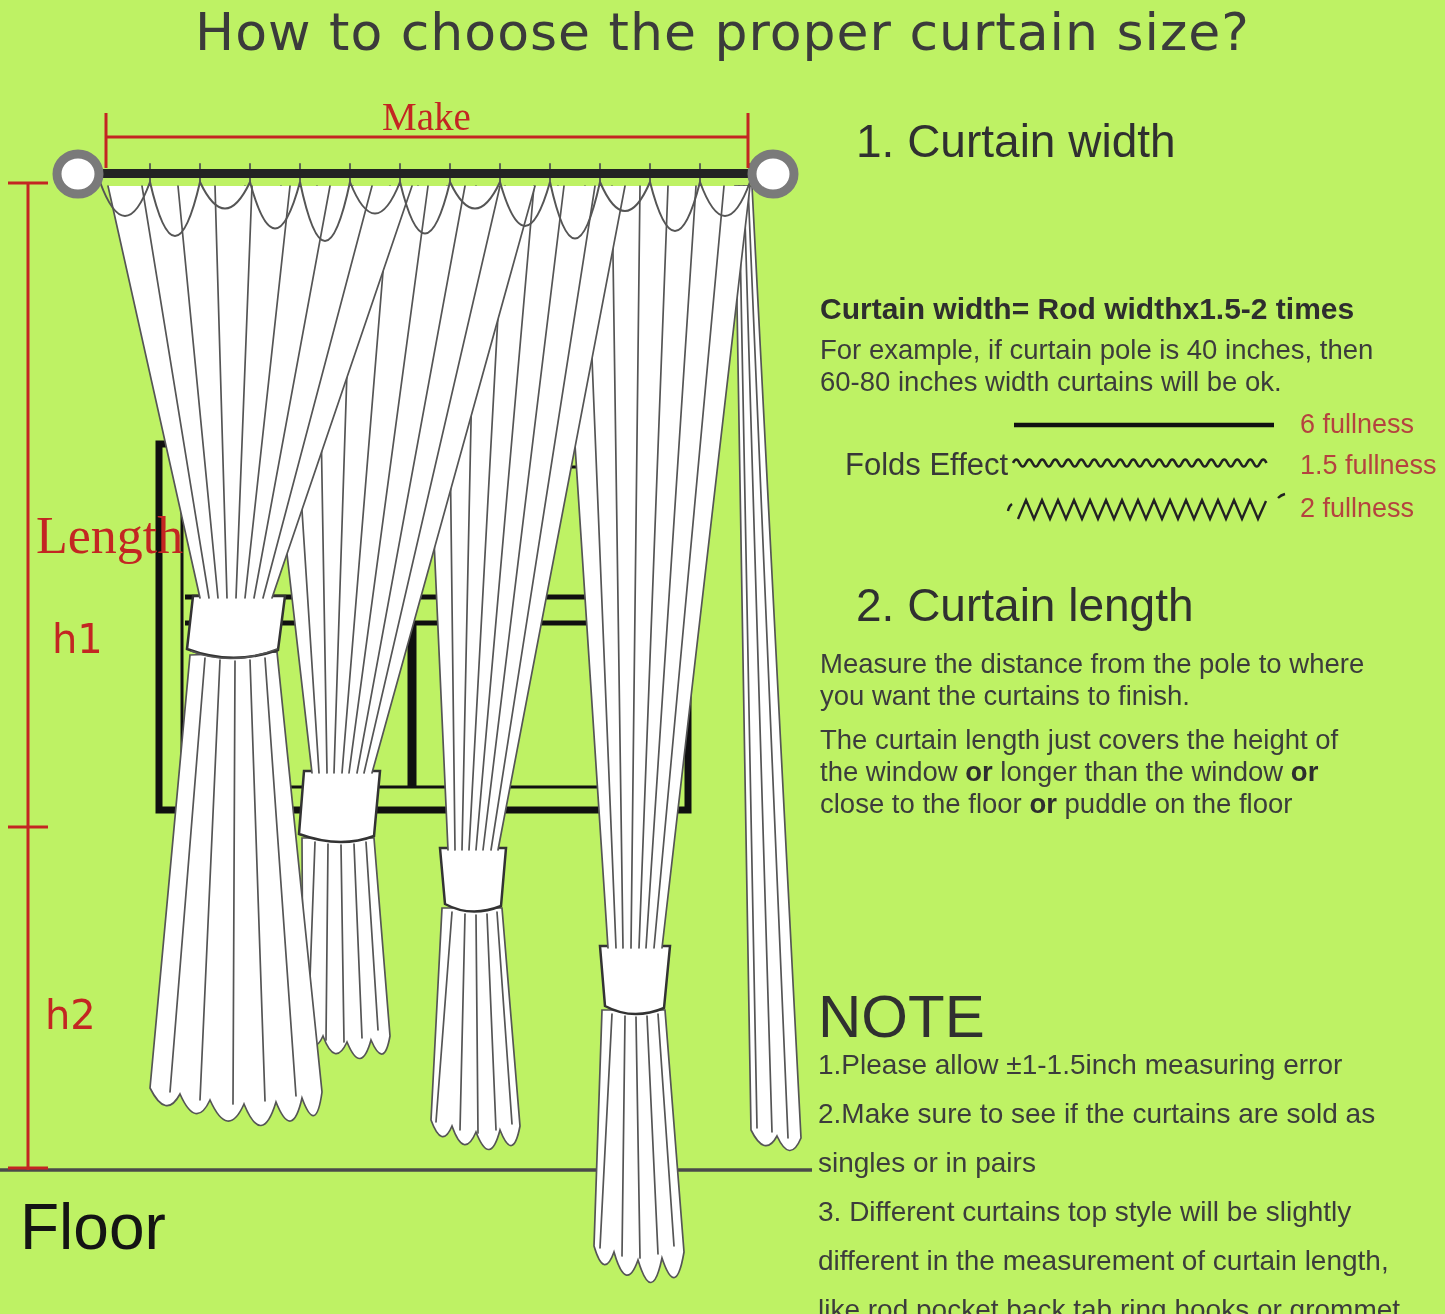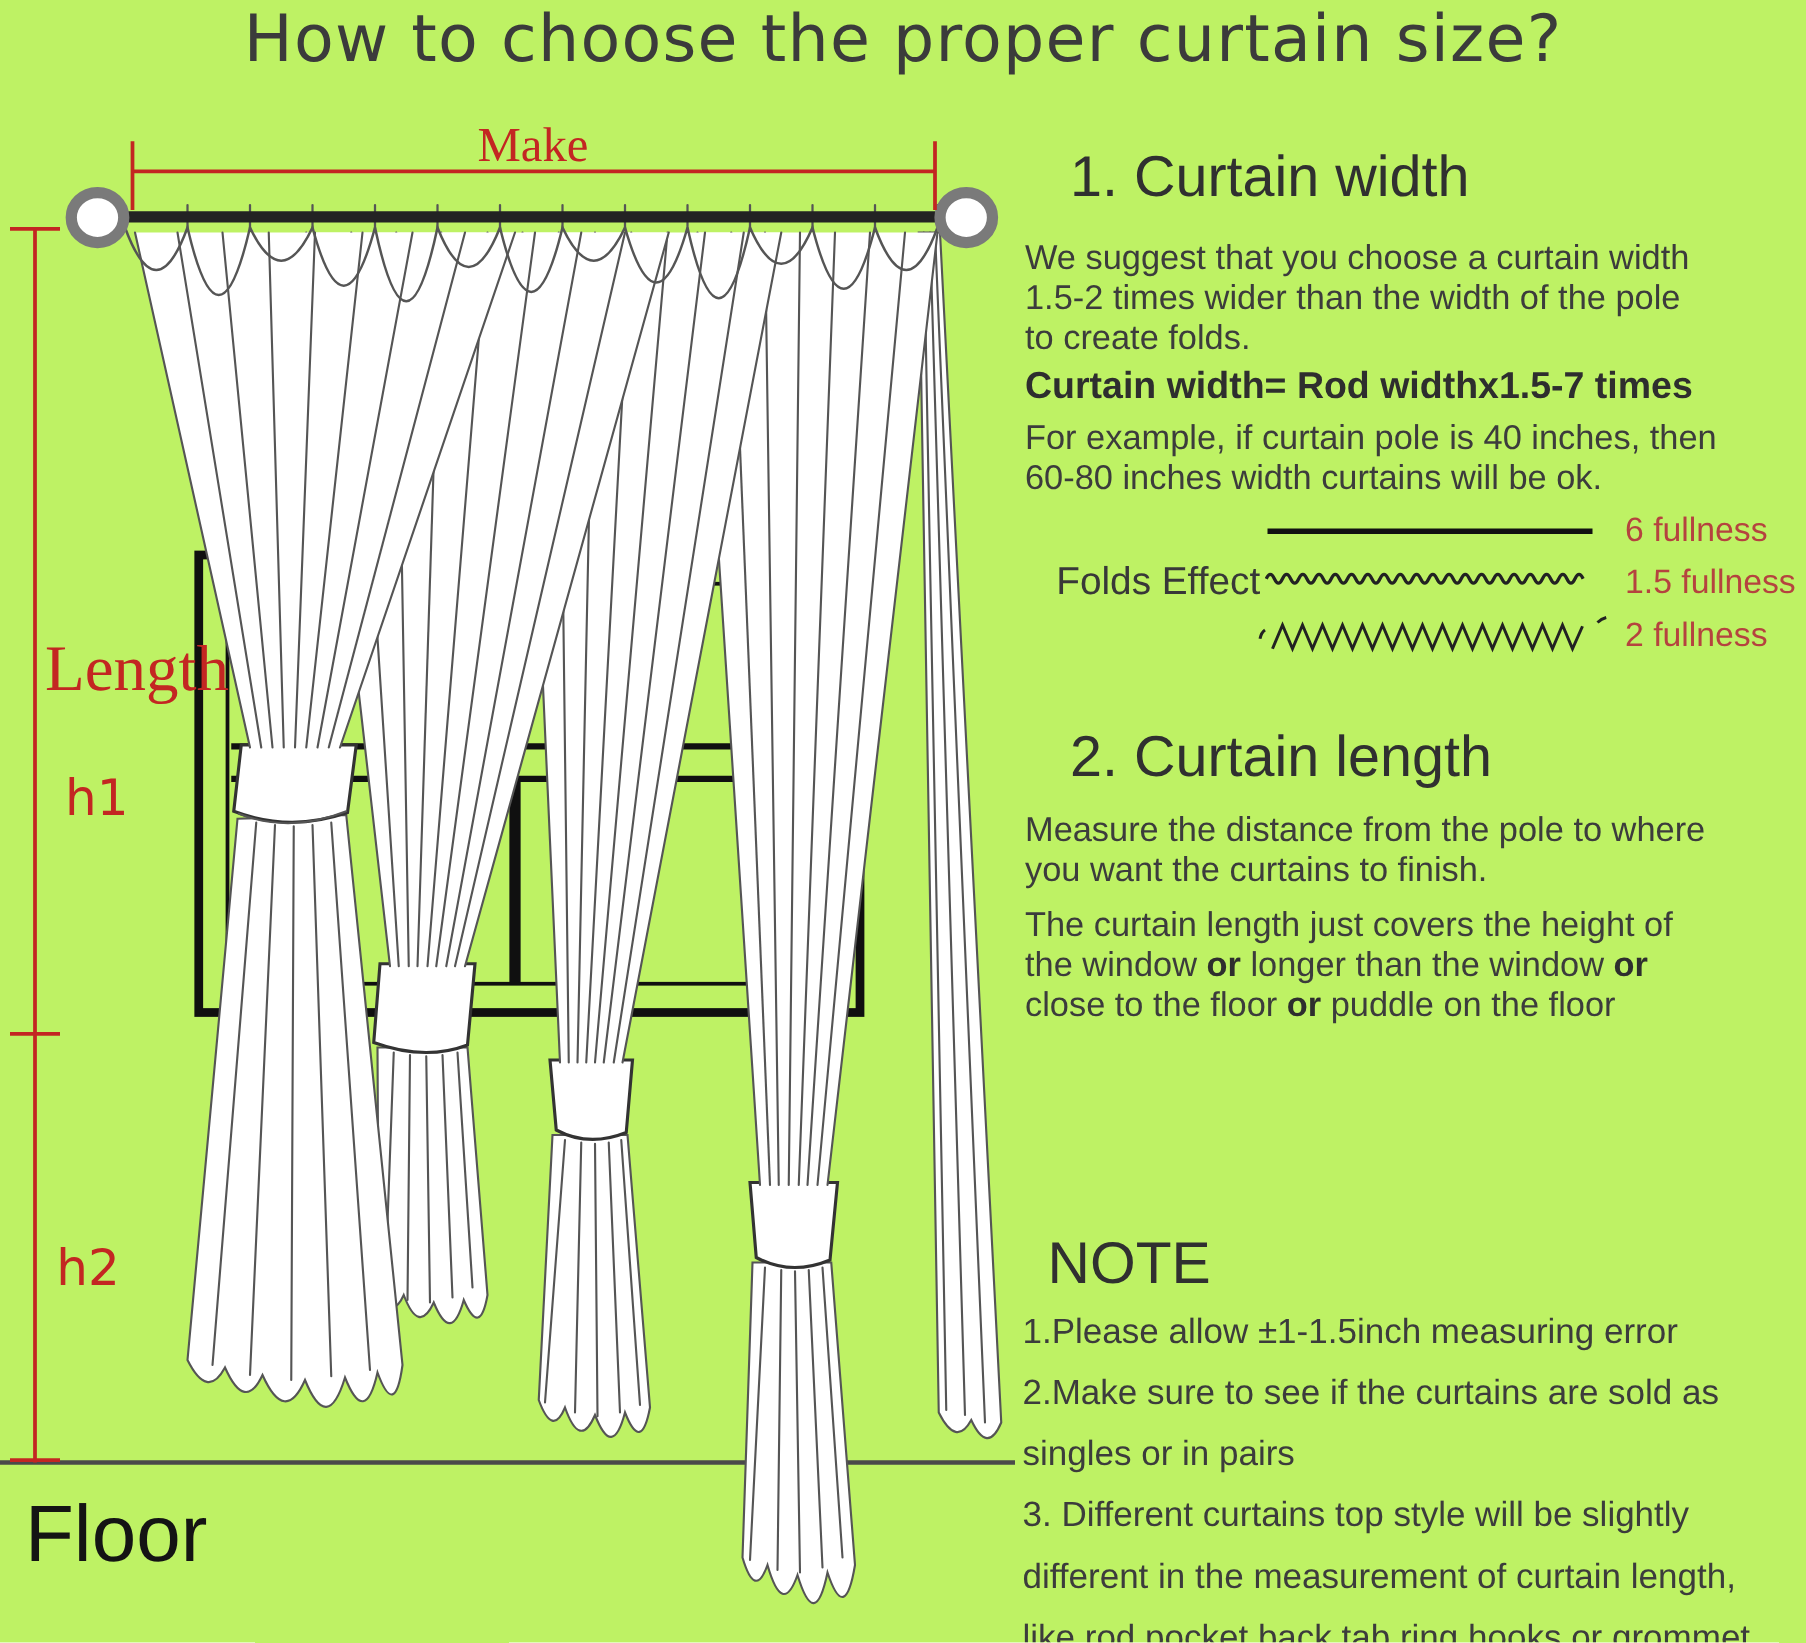--- a/index.html
+++ b/index.html
@@ -15,21 +15,21 @@
   .lbl-length{left:36px;top:506px;font-size:52px;}
   .lbl-h{font-family:"DejaVu Sans",sans-serif;color:var(--measure-red);font-size:40px;}
   .lbl-h1{left:52px;top:616px;text-align:right;}
   .lbl-h2{left:45px;top:992px;}
   .lbl-floor{left:20px;top:1190px;font-family:Liberation Sans, sans-serif;
              font-size:64px;color:#141414;}
   
   .sec-h{font-size:46px;color:#303030;white-space:pre;}
   .h-width{left:856px;top:114px;}
   .h-length{left:856px;top:578px;}
-  .h-note{left:818px;top:982px;font-size:47px;margin-left:20px;}
+  .h-note{left:818px;top:982px;font-size:60px;}
   .p{font-size:27.5px;line-height:32px;color:#3c3c3c;white-space:pre;}
   .p1{left:820px;top:190px;}
   .formula{left:820px;top:292px;font-size:30px;font-weight:bold;color:#2e2e2e;white-space:pre;}
   .p2{left:820px;top:334px;}
   .p3{left:820px;top:648px;}
   .p4{left:820px;top:724px;}
   .p5{left:820px;top:838px;}
   .note-body{left:818px;top:1040px;line-height:49px;font-size:28px;}
   .folds-label{left:845px;top:447px;font-size:31px;color:#383838;white-space:pre;}
   .fullness{font-size:27px;color:var(--fullness-red);white-space:pre;}
@@ -184,24 +184,21 @@
   </svg>
 
   <div class="abs page-title">How to choose the proper curtain size?</div>
   <div class="abs lbl-red-serif lbl-width">Make</div>
   <div class="abs lbl-red-serif lbl-length">Length</div>
   <div class="abs lbl-h lbl-h1">h1</div>
   <div class="abs lbl-h lbl-h2">h2</div>
   <div class="abs lbl-floor">Floor</div>
 
   <div class="abs sec-h h-width">1. Curtain width</div>
-  <div class="abs p p1">We suggest that you choose a curtain width
-1.5-2 times wider than the width of the pole
-to create folds.</div>
-  <div class="abs formula">Curtain width= Rod widthx1.5-7 times</div>
+  <div class="abs formula">Curtain width= Rod widthx1.5-2 times</div>
   <div class="abs p p2">For example, if curtain pole is 40 inches, then
 60-80 inches width curtains will be ok.</div>
 
   <div class="abs folds-label">Folds Effect</div>
   <svg class="fold-line" style="left:1012px;top:419px" width="266" height="12" viewBox="0 0 266 12">
     <line x1="2" y1="6" x2="262" y2="6" stroke="#111111" stroke-width="4.5"></line>
   </svg>
   <svg class="fold-line" style="left:1012px;top:455px" width="266" height="14" viewBox="0 0 266 14">
     <path fill="none" stroke="#222222" stroke-width="2.6" d="M1,8 q3.25,-7 6.5,0 t6.5,0 t6.5,0 t6.5,0 t6.5,0 t6.5,0 t6.5,0 t6.5,0 t6.5,0 t6.5,0 t6.5,0 t6.5,0 t6.5,0 t6.5,0 t6.5,0 t6.5,0 t6.5,0 t6.5,0 t6.5,0 t6.5,0 t6.5,0 t6.5,0 t6.5,0 t6.5,0 t6.5,0 t6.5,0 t6.5,0 t6.5,0 t6.5,0 t6.5,0 t6.5,0 t6.5,0 t6.5,0 t6.5,0 t6.5,0 t6.5,0 t6.5,0 t6.5,0 t6.5,0"></path>
   </svg>

